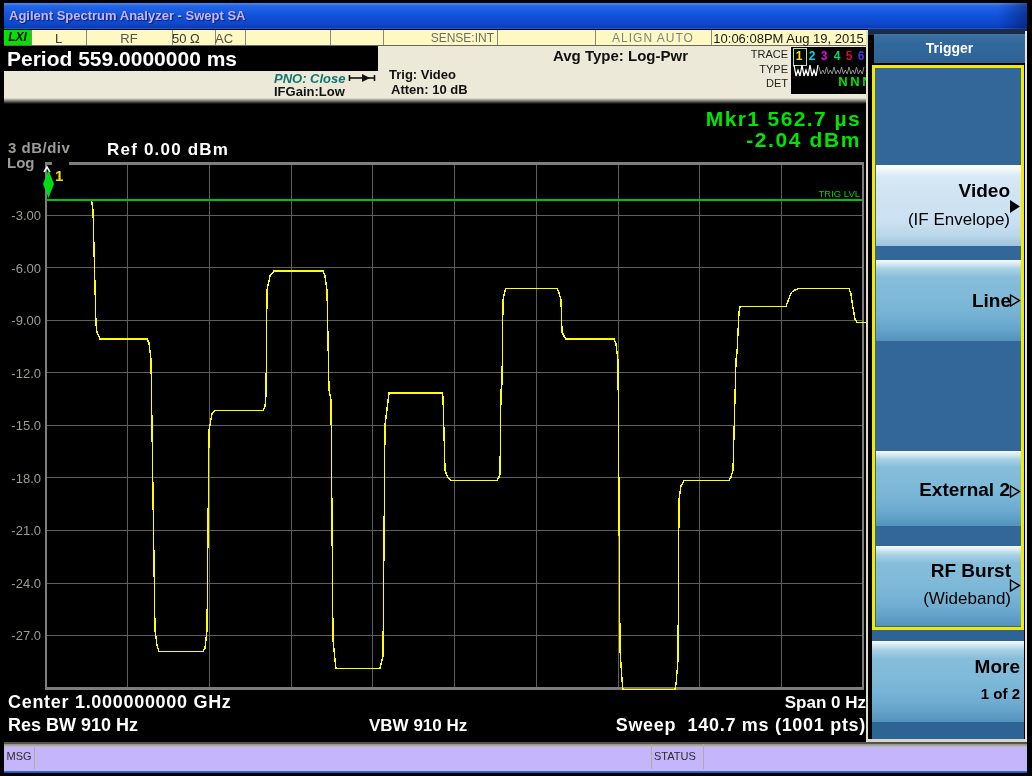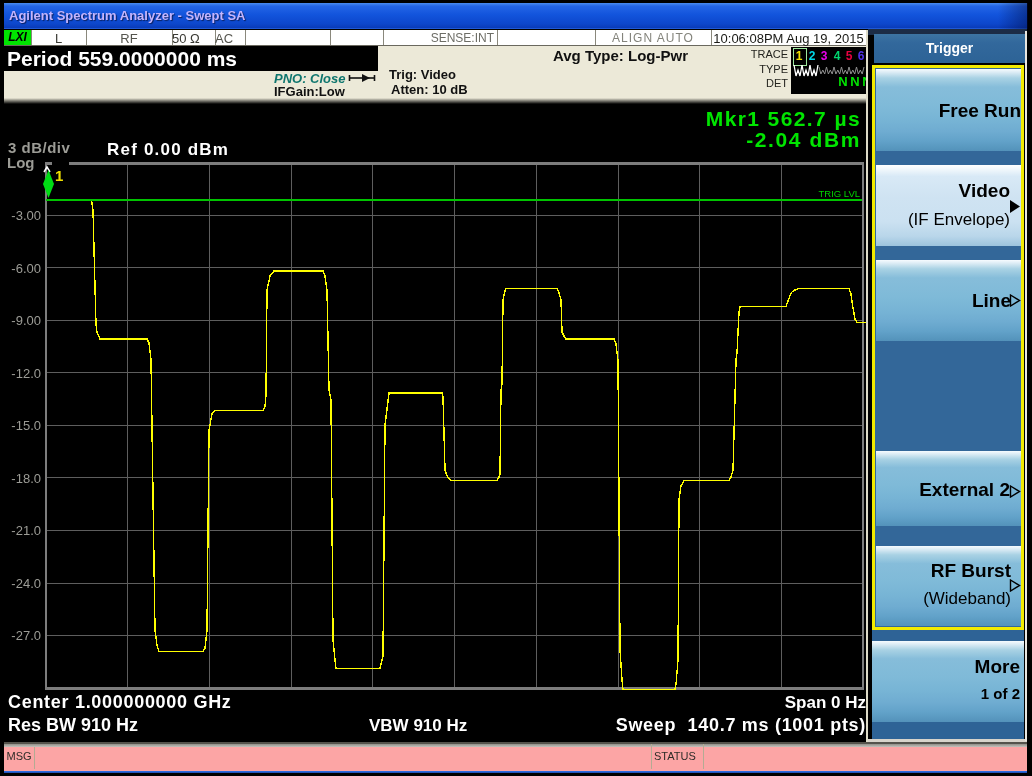--- a/index.html
+++ b/index.html
@@ -19,21 +19,21 @@
 <div class="abs" style="left:9px;top:8px;color:#c4b5fd;font-weight:bold;
  text-shadow:1px 1px 1px #0a2060;font-size:13px;">Agilent Spectrum Analyzer - Swept SA</div>
 
 <div class="abs" style="left:1025px;top:31px;width:2px;height:710px;background:#e8e6e0;z-index:5;"></div>
 <div class="abs" style="left:998px;top:3px;width:30px;height:26px;
  background:linear-gradient(90deg,rgba(0,0,40,0),rgba(0,10,60,0.45));"></div>
 
 <div class="abs" style="left:4px;top:769px;width:1023px;height:4px;
  background:linear-gradient(180deg,#1440a0 0%,#2d6be0 45%,#2d6be0 80%,#16327e 100%);"></div>
 
-<div class="abs" style="left:4px;top:30px;width:862px;height:15px;background:#ffffff;border-bottom:1px solid #6a685e;">
+<div class="abs" style="left:4px;top:30px;width:862px;height:15px;background:#fef9c3;border-bottom:1px solid #6a685e;">
   <div class="abs" style="left:0;top:0;width:27px;height:15px;background:#00e400;color:#000;
    font-weight:bold;font-style:italic;font-size:12px;text-align:center;line-height:15px;">LXI</div>
   <div class="cellsep" style="left:27px"></div>
   <div class="cellsep" style="left:82px"></div>
   <div class="cellsep" style="left:168px"></div>
   <div class="cellsep" style="left:211px"></div>
   <div class="cellsep" style="left:241px"></div>
   <div class="cellsep" style="left:326px"></div>
   <div class="cellsep" style="left:379px"></div>
   <div class="cellsep" style="left:493px"></div>
@@ -165,23 +165,20 @@
 <div class="abs" style="left:868px;top:29px;width:159px;height:713px;background:#000;"></div>
 <div class="abs" style="left:868px;top:29px;width:159px;height:6px;background:#1c2c46;"></div>
 <div class="abs" style="left:874px;top:34px;width:151px;height:29px;text-align:center;color:#fff;
  font-weight:bold;font-size:14px;line-height:29px;
  background:linear-gradient(180deg,#3d74a2 0%,#32689c 30%,#2d6396 100%);">Trigger</div>
 
 <div class="abs" style="left:872px;top:65px;width:152px;height:565px;background:#336799;border:3px solid #f2ea00;box-sizing:border-box;"></div>
 
 <div class="abs" style="left:872px;top:630px;width:152px;height:110px;background:#2e6396;"></div>
 
-<div class="btn" style="top:69px;height:82px;">
-  <div class="btxt" style="top:31px;right:0px;">Free Run</div>
-</div>
 <div class="btn btnsel" style="top:165px;height:81px;">
   <div class="btxt" style="top:15px;right:11px;">Video</div>
   <svg class="abs" style="right:0px;top:35px;" width="12" height="13">
         <polygon points="1,0 11,6.5 1,13" fill="#000"></polygon>
       </svg>
   <div class="bsub" style="top:45px;right:11px;">(IF Envelope)</div>
 </div>
 <div class="btn" style="top:260px;height:81px;">
   <div class="btxt" style="top:30px;right:10px;">Line</div>
   <svg class="abs" style="right:0px;top:34px;" width="12" height="13">
@@ -200,20 +197,20 @@
         <polygon points="1.5,1 10.5,6.5 1.5,12" fill="none" stroke="#000" stroke-width="1.4"></polygon>
       </svg>
   <div class="bsub" style="top:43px;right:10px;">(Wideband)</div>
 </div>
 <div class="btn" style="left:872px;width:152px;top:641px;height:81px;">
   <div class="btxt" style="top:15px;">More</div>
   <div class="bsub" style="top:44px;font-weight:bold;font-size:15px;">1 of 2</div>
 </div>
 
 <div class="abs" style="left:868px;top:739px;width:159px;height:3px;background:#d8d4cb;"></div>
-<div class="abs" style="left:4px;top:742px;width:1023px;height:27px;background:#fca5a5;border-top:2px solid #55534c;">
+<div class="abs" style="left:4px;top:742px;width:1023px;height:27px;background:#c4b5fd;border-top:2px solid #55534c;">
   <div class="abs" style="left:0px;top:0px;width:30px;height:25px;border-right:1px solid #b4ab93;
    font-size:11px;color:#2e2c28;line-height:24px;text-align:center;">MSG</div>
   <div class="abs" style="left:0;top:0;width:1023px;height:3px;background:linear-gradient(180deg,#908e87,#c4c2bc);"></div>
   <div class="abs" style="left:647px;top:0px;width:1px;height:25px;background:#b4ab93;"></div>
   <div class="abs" style="left:650px;top:6px;font-size:11px;color:#2e2c28;">STATUS</div>
   <div class="abs" style="left:699px;top:0px;width:1px;height:25px;background:#b4ab93;"></div>
 </div>
 </div>
 </body></html>

